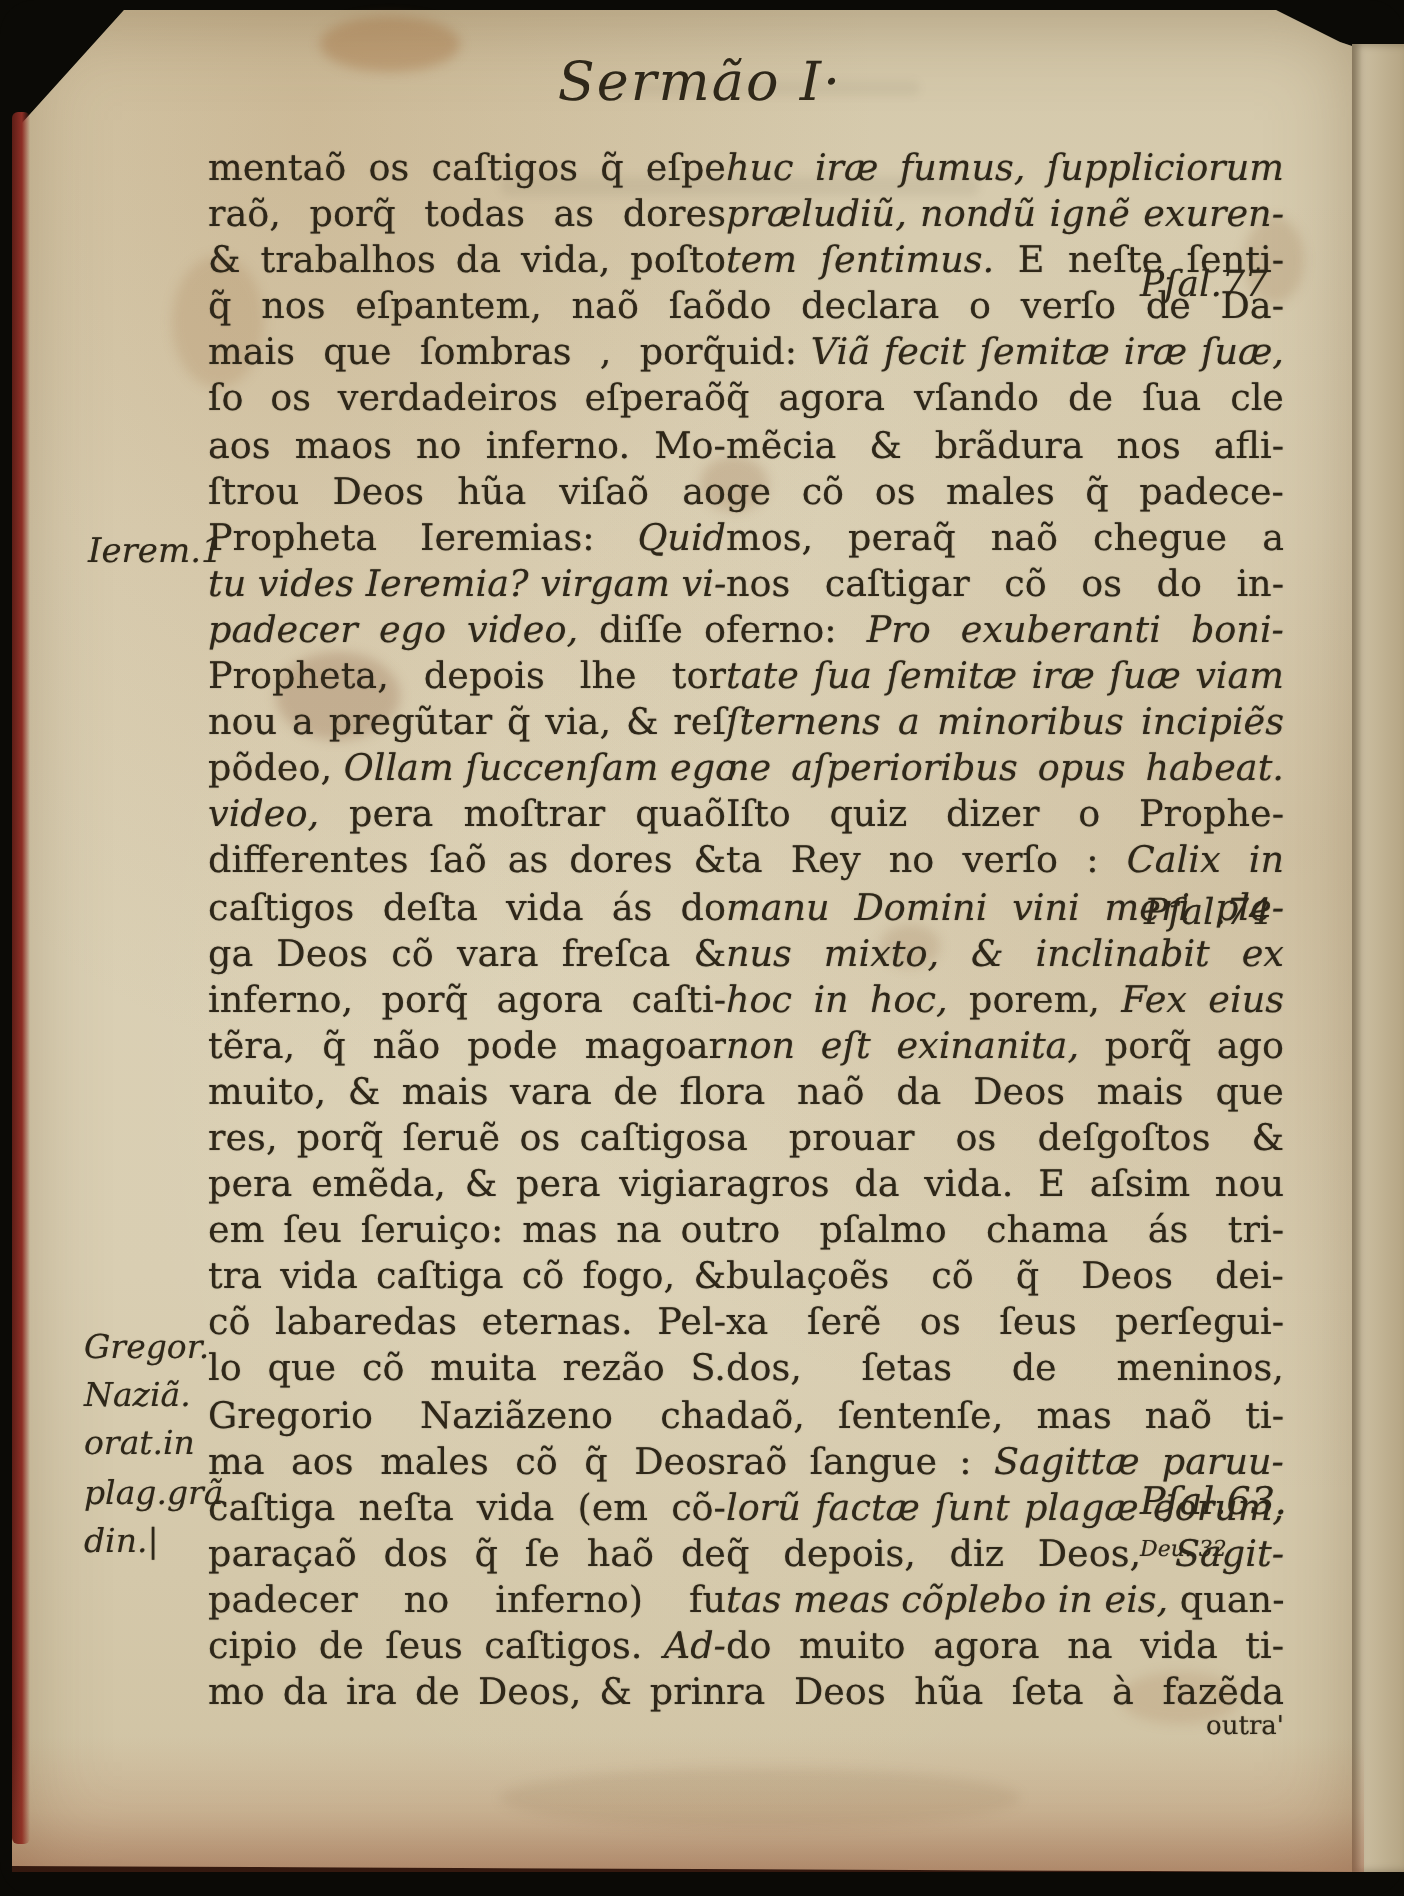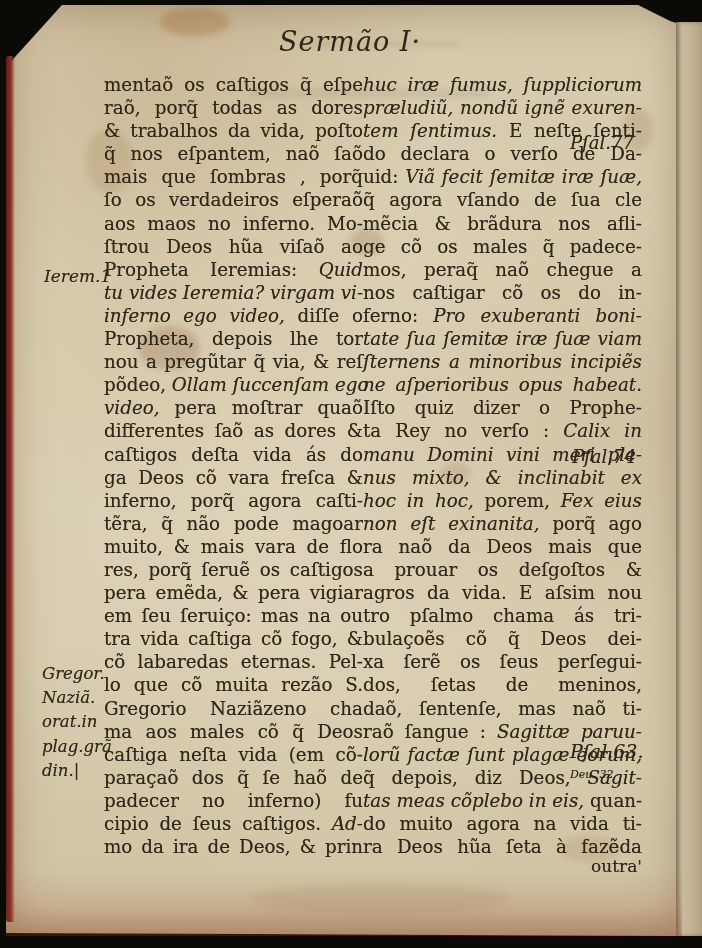--- a/index.html
+++ b/index.html
@@ -60,21 +60,21 @@
   .col-right{left:363px;width:279px;}
   .line{
     height:23.1px;line-height:23.1px;white-space:nowrap;
     text-align:justify;text-align-last:justify;
     text-shadow:0 0 .6px rgba(46,39,25,.55);
   }
   .line .it{font-style:italic;}
   .line .rm{font-style:normal;}
   .catchword{
     position:absolute;left:363px;top:856px;width:279px;
-    text-align:right;font-size:17px;color:var(--ink,#2e2719);
+    text-align:right;font-size:13px;color:var(--ink,#2e2719);
     text-shadow:0 0 .6px rgba(46,39,25,.55);
   }
   .mnote{
     position:absolute;font-style:italic;color:var(--ink,#2e2719);
     font-size:17px;line-height:24.2px;white-space:nowrap;
     text-shadow:0 0 .5px rgba(46,39,25,.5);
   }
   .n-ierem{left:44px;top:264px;}
   .n-gregor{left:42px;top:662px;font-size:16.5px;}
   .n-psal77{left:570px;top:131px;font-size:18px;}
@@ -107,21 +107,21 @@
       <div class="line"><span class="rm">mentaõ os caſtigos q̃ eſpe</span></div>
       <div class="line"><span class="rm">raõ, porq̃ todas as dores</span></div>
       <div class="line"><span class="rm">&amp; trabalhos da vida, poſto</span></div>
       <div class="line"><span class="rm">q̃ nos eſpantem, naõ ſaõ</span></div>
       <div class="line"><span class="rm">mais que ſombras , porq̃</span></div>
       <div class="line"><span class="rm">ſo os verdadeiros eſperaõ</span></div>
       <div class="line"><span class="rm">aos maos no inferno. Mo-</span></div>
       <div class="line"><span class="rm">ſtrou Deos hũa viſaõ ao</span></div>
       <div class="line"><span class="rm">Propheta Ieremias: </span><span class="it">Quid</span></div>
       <div class="line"><span class="it">tu vides Ieremia? virgam vi-</span></div>
-      <div class="line"><span class="it">inferno ego video,</span><span class="rm"> diſſe o</span></div>
+      <div class="line"><span class="it">padecer ego video,</span><span class="rm"> diſſe o</span></div>
       <div class="line"><span class="rm">Propheta, depois lhe tor</span></div>
       <div class="line"><span class="rm">nou a pregũtar q̃ via, &amp; reſ</span></div>
       <div class="line"><span class="rm">põdeo, </span><span class="it">Ollam ſuccenſam ego</span></div>
       <div class="line"><span class="it">video,</span><span class="rm"> pera moſtrar quaõ</span></div>
       <div class="line"><span class="rm">differentes ſaõ as dores &amp;</span></div>
       <div class="line"><span class="rm">caſtigos deſta vida ás do</span></div>
       <div class="line"><span class="rm">ga Deos cõ vara freſca &amp;</span></div>
       <div class="line"><span class="rm">inferno, porq̃ agora caſti-</span></div>
       <div class="line"><span class="rm">tẽra, q̃ não pode magoar</span></div>
       <div class="line"><span class="rm">muito, &amp; mais vara de flo</span></div>

